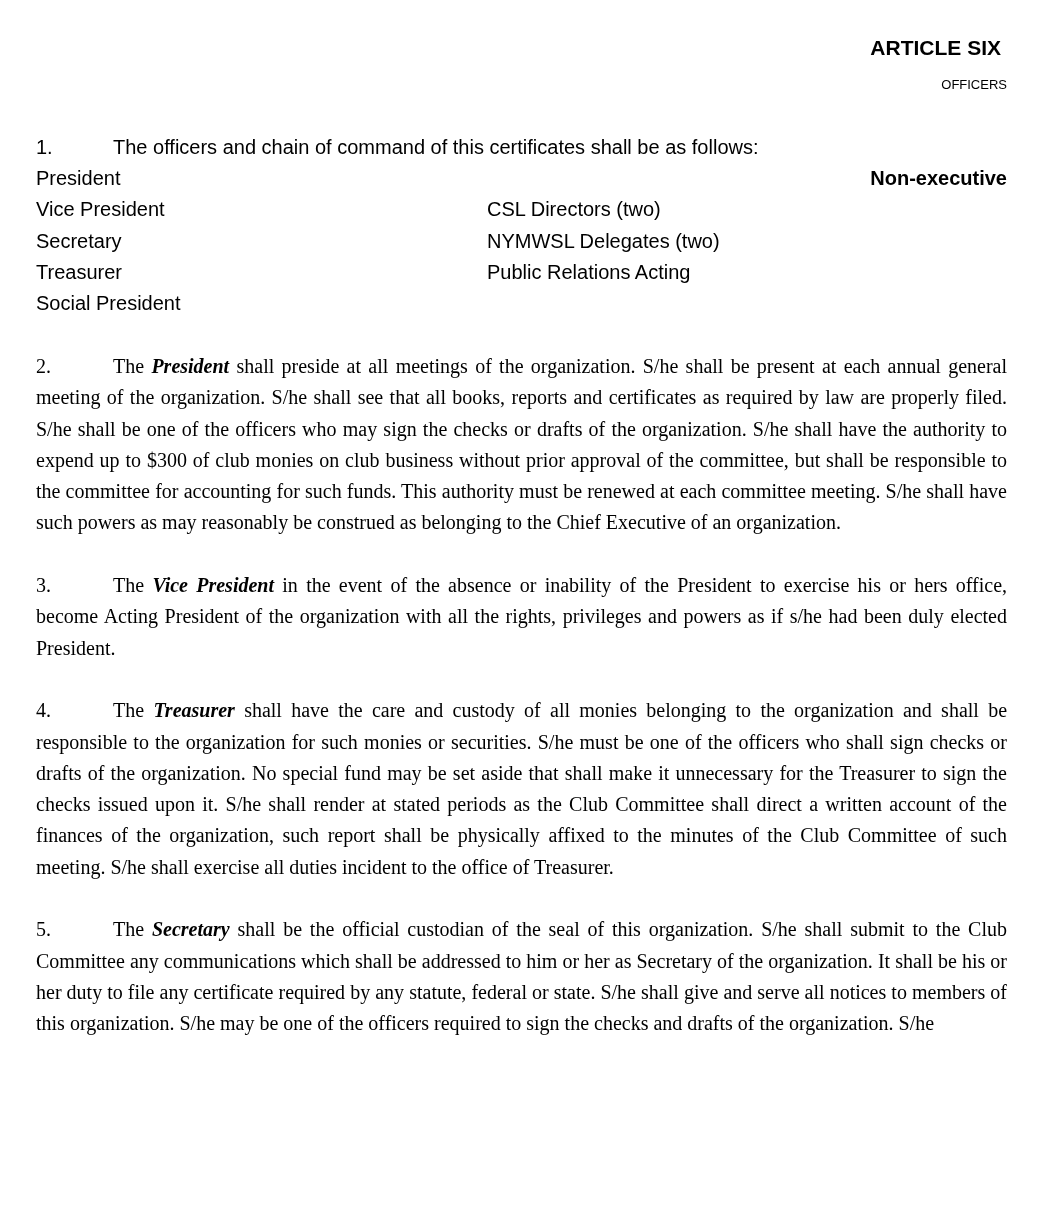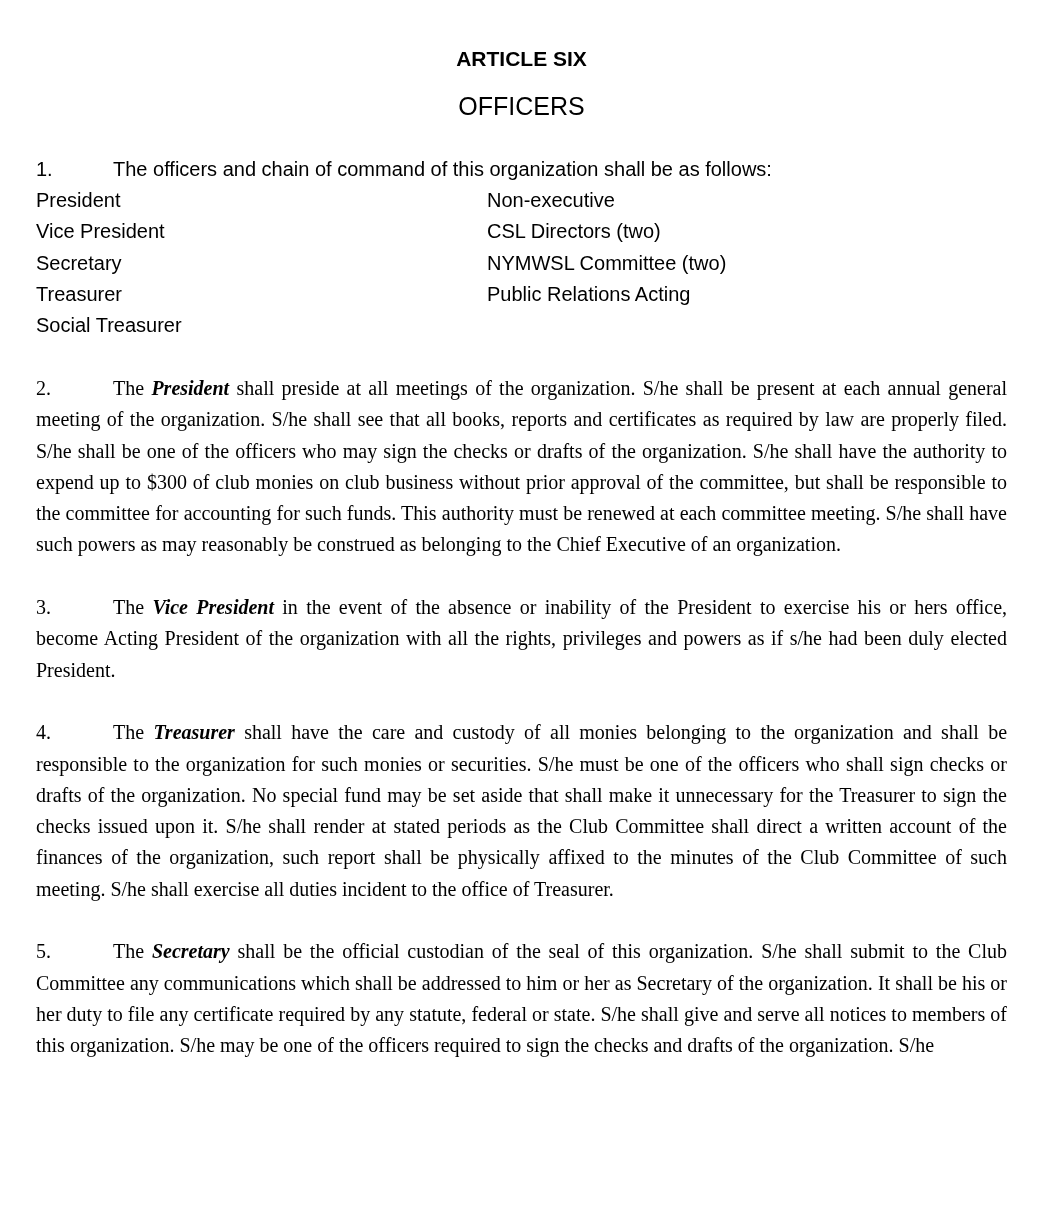--- a/index.html
+++ b/index.html
@@ -13,31 +13,31 @@
     background: #ffffff;
     color: #000000;
     font-family: "Liberation Sans", "DejaVu Sans", sans-serif;
     font-size: 20px;
     line-height: 31.3px;
   }
   .doc {
     padding: 26px 33px 0 36px; 
   }
   .doc-title {
-    margin: 17px;
-    text-align: center;
+    margin: 6px;
+    text-align: right;
     font-weight: bold;
     font-size: 21px;
     line-height: 31.3px;
   }
   .doc-subtitle {
     margin: 0;
-    text-align: center;
+    text-align: right;
     font-weight: normal;
-    font-size: 25px;
+    font-size: 13px;
     line-height: 31.3px;
   }
   .clause-intro {
     margin: 31.3px 0 0 0;
   }
   .num {
     display: inline-block;
     width: 77px; 
   }
   .officers {
@@ -47,54 +47,55 @@
     width: 451px; 
     flex: 0 0 451px;
   }
   .officers-col.right {
     flex: 1 1 auto;
   }
   .officer-line {
     white-space: nowrap;
   }
   .bold {
-    font-weight: normal;
+    font-weight: bold;
+    text-align: right;
   }
   .para {
     margin: 31.3px 0 0 0;
     text-align: justify;
     font-family: Liberation Serif, serif;
   }
   .term {
     font-weight: bold;
     font-style: italic;
   }
 </style>
 </head>
 <body>
 
 <div class="doc">
 
   <h1 class="doc-title">ARTICLE SIX</h1>
   <h2 class="doc-subtitle">OFFICERS</h2>
 
-  <div class="clause-intro"><span class="num">1.</span><span>The officers and chain of command of this organization shall be as follows:</span></div>
+  <div class="clause-intro"><span class="num">1.</span><span>The officers and chain of command of this certificates shall be as follows:</span></div>
 
   <div class="officers">
     <div class="officers-col left">
       <div class="officer-line">President</div>
       <div class="officer-line">Vice President</div>
       <div class="officer-line">Secretary</div>
       <div class="officer-line">Treasurer</div>
-      <div class="officer-line">Social Treasurer</div>
+      <div class="officer-line">Social President</div>
     </div>
     <div class="officers-col right">
       <div class="officer-line bold">Non-executive</div>
       <div class="officer-line">CSL Directors (two)</div>
-      <div class="officer-line">NYMWSL Committee (two)</div>
+      <div class="officer-line">NYMWSL Delegates (two)</div>
       <div class="officer-line">Public Relations Acting</div>
     </div>
   </div>
 
   <p class="para"><span class="num">2.</span><span>The</span> <span class="term">President</span> <span>shall preside at all meetings of the organization. S/he shall be present at each annual general meeting of the organization. S/he shall see that all books, reports and certificates as required by law are properly filed. S/he shall be one of the officers who may sign the checks or drafts of the organization. S/he shall have the authority to expend up to $300 of club monies on club business without prior approval of the committee, but shall be responsible to the committee for accounting for such funds. This authority must be renewed at each committee meeting. S/he shall have such powers as may reasonably be construed as belonging to the Chief Executive of an organization.</span></p>
 
   <p class="para"><span class="num">3.</span><span>The</span> <span class="term">Vice President</span> <span>in the event of the absence or inability of the President to exercise his or hers office, become Acting President of the organization with all the rights, privileges and powers as if s/he had been duly elected President.</span></p>
 
   <p class="para"><span class="num">4.</span><span>The</span> <span class="term">Treasurer</span> <span>shall have the care and custody of all monies belonging to the organization and shall be responsible to the organization for such monies or securities. S/he must be one of the officers who shall sign checks or drafts of the organization. No special fund may be set aside that shall make it unnecessary for the Treasurer to sign the checks issued upon it. S/he shall render at stated periods as the Club Committee shall direct a written account of the finances of the organization, such report shall be physically affixed to the minutes of the Club Committee of such meeting. S/he shall exercise all duties incident to the office of Treasurer.</span></p>
 

